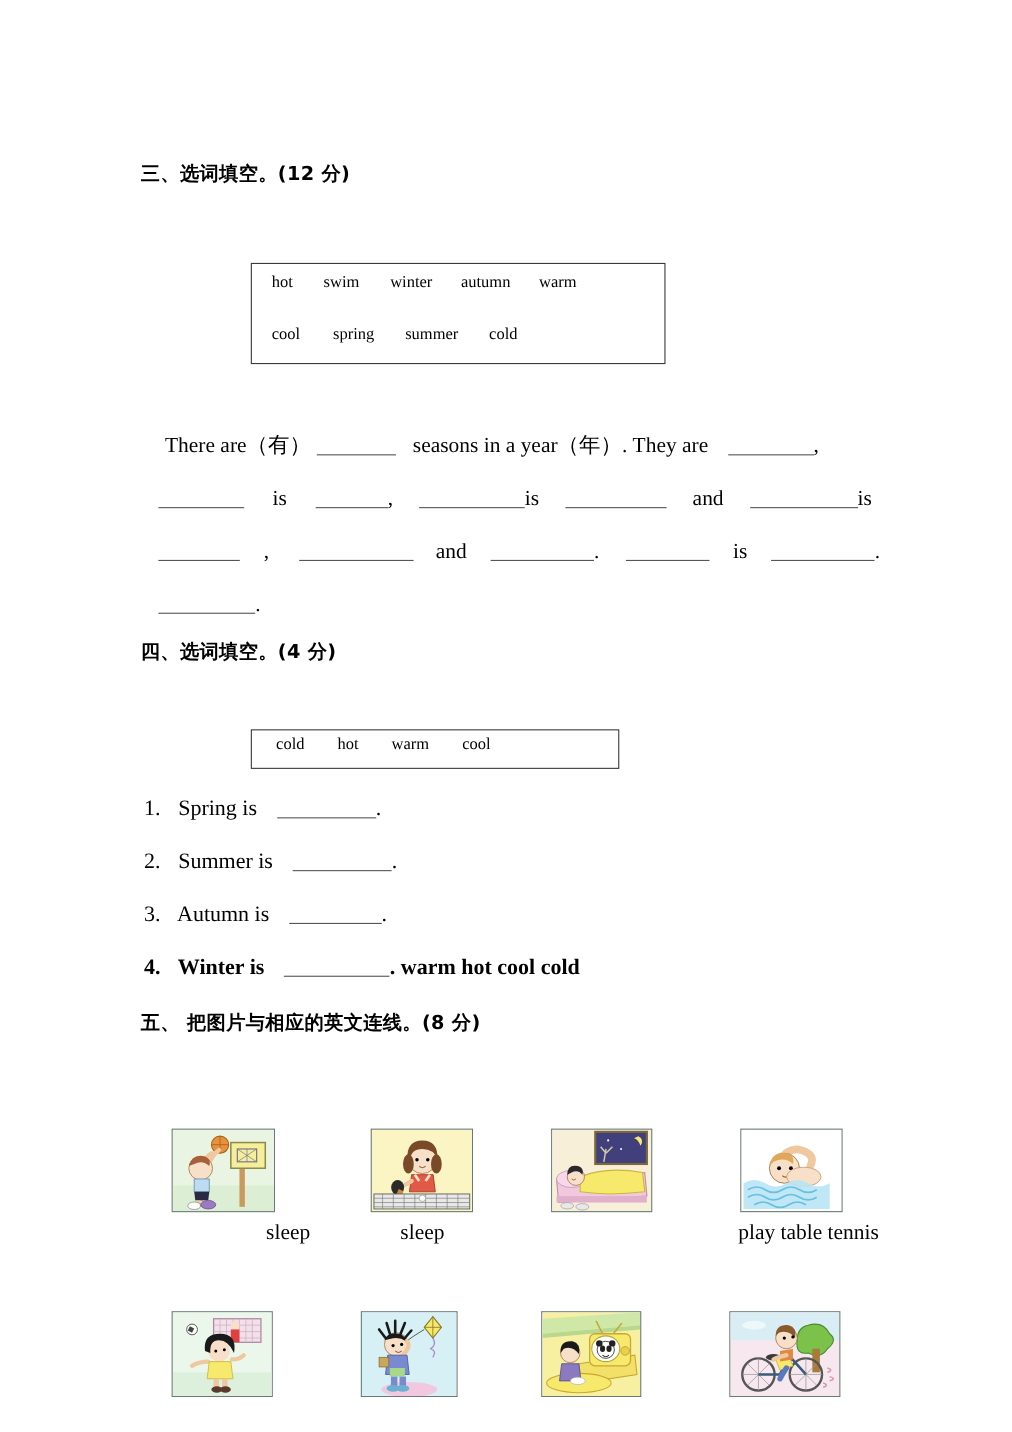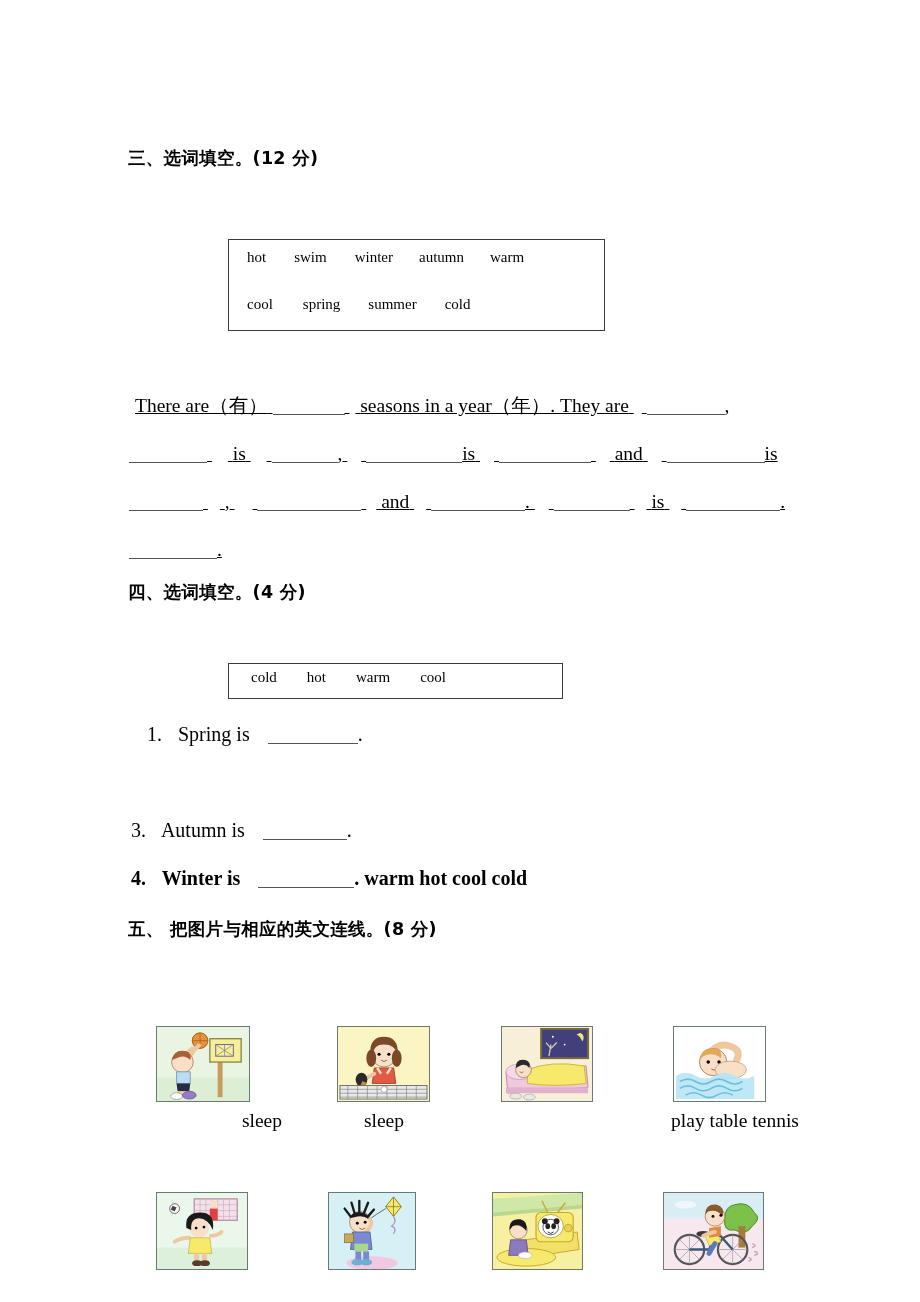--- a/index.html
+++ b/index.html
@@ -116,21 +116,21 @@
       <span class="word">cool</span>
       <span class="sp" style="width:30px;"></span>
       <span class="word">spring</span>
       <span class="sp" style="width:28px;"></span>
       <span class="word">summer</span>
       <span class="sp" style="width:28px;"></span>
       <span class="word">cold</span>
     </div>
   </div>
 
-  <div class="cloze" style="left:135px; top:382px; width:660px;text-decoration:underline;">
+  <div class="cloze" style="left:150px; top:382px; width:660px;">
 
     <span class="ln">
       <span>There are（有）</span>
       <span class="blank" style="width:72px;"></span>
       <span class="sp" style="width:6px;"></span>
       <span>seasons in a year（年）. They are</span>
       <span class="sp" style="width:8px;"></span>
       <span class="blank" style="width:78px;"></span><span>,</span>
     </span>
 
@@ -180,28 +180,35 @@
       <span class="word">cold</span>
       <span class="sp" style="width:30px;"></span>
       <span class="word">hot</span>
       <span class="sp" style="width:30px;"></span>
       <span class="word">warm</span>
       <span class="sp" style="width:30px;"></span>
       <span class="word">cool</span>
     </div>
   </div>
 
-  <div class="q-line" style="left:131px; top:723px;margin-left:16px;">
+  <div class="q-line" style="left:131px; top:723px;">
     <span>1.</span>
     <span class="sp" style="width:6px;"></span>
     <span>Spring is</span>
     <span class="sp" style="width:8px;"></span>
     <span class="blank" style="width:90px;"></span><span>.</span>
   </div>
 
+  <div class="q-line" style="left:131px; top:771px;">
+    <span>2.</span>
+    <span class="sp" style="width:6px;"></span>
+    <span>Summer is</span>
+    <span class="sp" style="width:8px;"></span>
+    <span class="blank" style="width:90px;"></span><span>.</span>
+  </div>
 
   <div class="q-line" style="left:131px; top:819px;">
     <span>3.</span>
     <span class="sp" style="width:6px;"></span>
     <span>Autumn is</span>
     <span class="sp" style="width:8px;"></span>
     <span class="blank" style="width:84px;"></span><span>.</span>
   </div>
 
   <div class="q-line" style="left:131px; top:867px;font-weight:bold;">

